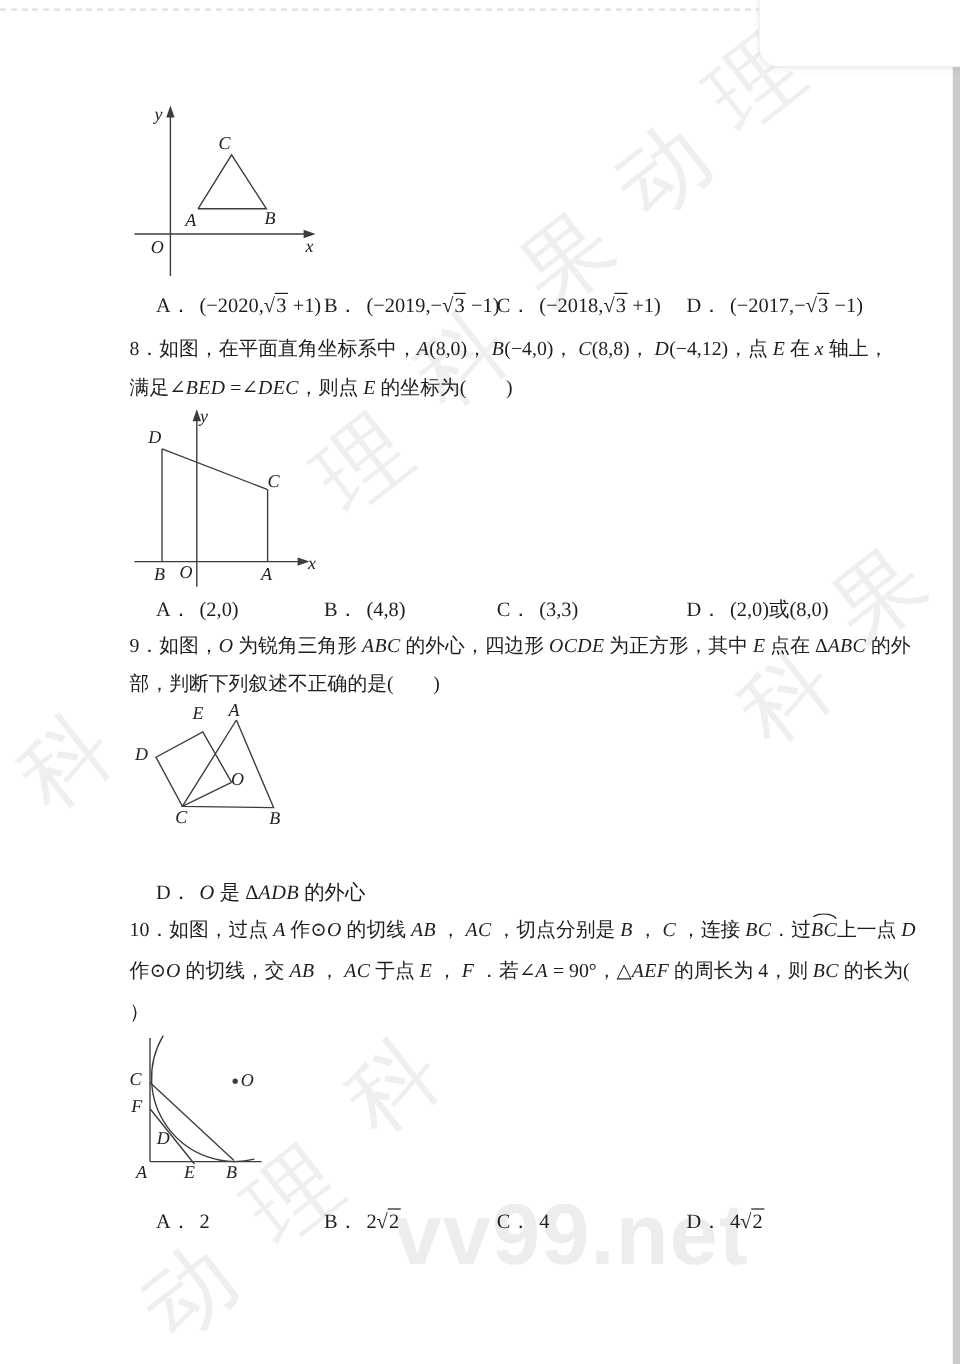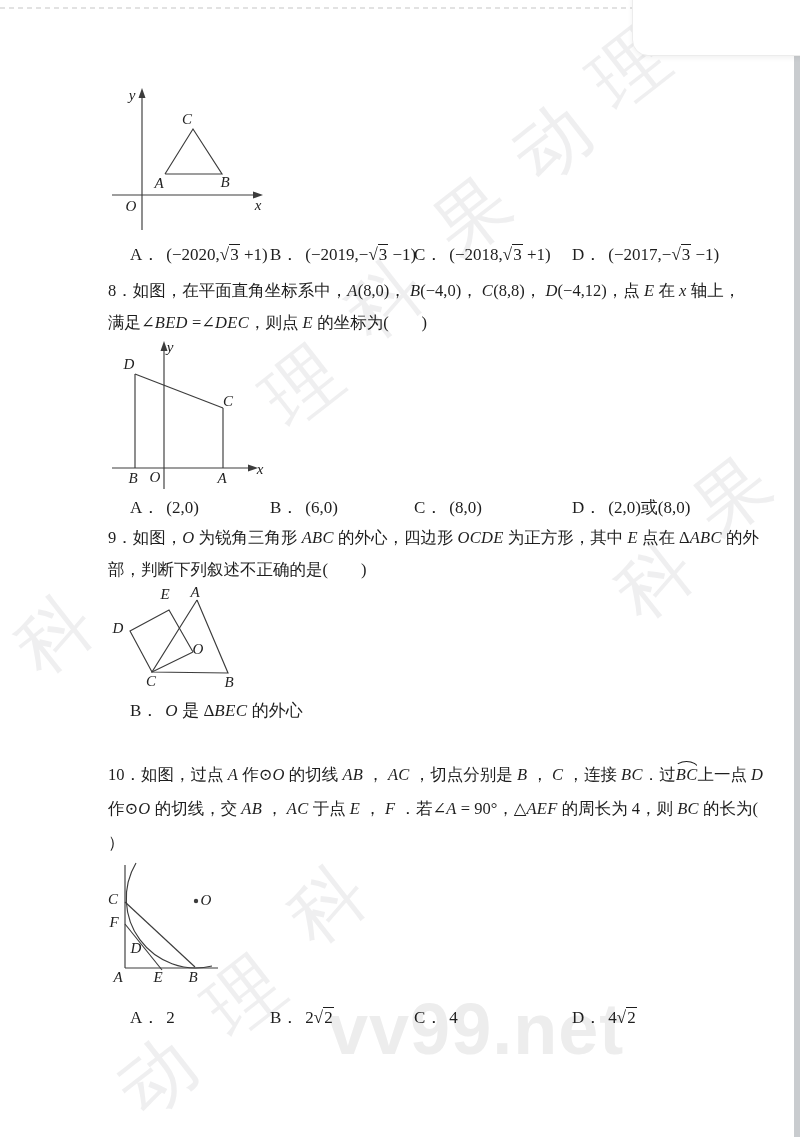--- a/index.html
+++ b/index.html
@@ -110,43 +110,43 @@
   <text x="160" y="138">x</text>
   <text x="29" y="33">D</text>
   <text x="128" y="70">C</text>
   <text x="33" y="147">B</text>
   <text x="55" y="146">O</text>
   <text x="122" y="147">A</text>
 </svg>
 
 <div class="optrow cols4" style="top:496px">
   <span class="opt"><span class="optkey">A．</span><span data-math="">(2,0)</span></span>
-  <span class="opt"><span class="optkey">B．</span><span data-math="">(6,0)</span></span>
-  <span class="opt"><span class="optkey">C．</span><span data-math="">(8,0)</span></span>
+  <span class="opt"><span class="optkey">B．</span><span data-math="">(4,8)</span></span>
+  <span class="opt"><span class="optkey">C．</span><span data-math="">(3,3)</span></span>
   <span class="opt"><span class="optkey">D．</span><span data-math="">(2,0)或(8,0)</span></span>
 </div>
 
 <div class="qtext" style="top:527px" data-math="">9．如图，<i>O</i> 为锐角三角形 <i>ABC</i> 的外心，四边形 <i>OCDE</i> 为正方形，其中 <i>E</i> 点在 Δ<i>ABC</i> 的外</div>
 <div class="qtext" style="top:559px" data-math="">部，判断下列叙述不正确的是(　　)</div>
 
 <svg class="fig" style="left:105px;top:585px" width="145" height="110" viewBox="0 0 145 110">
   <polyline points="88,67 47,87 25,46 64,25 88,67"></polyline>
   <polyline points="92,15 123,88 47,87 92,15"></polyline>
   <text x="60" y="14">E</text>
   <text x="90" y="12">A</text>
   <text x="13" y="48">D</text>
   <text x="93" y="69">O</text>
   <text x="46" y="101">C</text>
   <text x="124" y="102">B</text>
 </svg>
 
 <div class="optrow cols2" style="top:699px">
-  <span class="opt"><span class="optkey">B．</span><span data-math=""><i>O</i> 是 Δ<i>BEC</i> 的外心</span></span>
 </div>
 <div class="optrow cols2" style="top:732px">
+  <span class="opt"><span class="optkey">D．</span><span data-math=""><i>O</i> 是 Δ<i>ADB</i> 的外心</span></span>
 </div>
 
 <div class="qtext" style="top:764px" data-math="">10．如图，过点 <i>A</i> 作⊙<i>O</i> 的切线 <i>AB</i> ， <i>AC</i> ，切点分别是 <i>B</i> ， <i>C</i> ，连接 <i>BC</i>．过<span class="arc"><i>BC</i></span>上一点 <i>D</i></div>
 <div class="qtext" style="top:798px" data-math="">作⊙<i>O</i> 的切线，交 <i>AB</i> ， <i>AC</i> 于点 <i>E</i> ， <i>F</i> ．若∠<i>A</i> = 90°，△<i>AEF</i> 的周长为 4，则 <i>BC</i> 的长为(</div>
 <div class="qtext" style="top:832px" data-math="">）</div>
 
 <svg class="fig" style="left:100px;top:860px" width="135" height="128" viewBox="0 0 135 128">
   <line x1="25" y1="5" x2="25" y2="108"></line>
   <line x1="25" y1="108" x2="118" y2="108"></line>
   <path d="M 36 3 A 69.5 69.5 0 0 0 112 106"></path>

